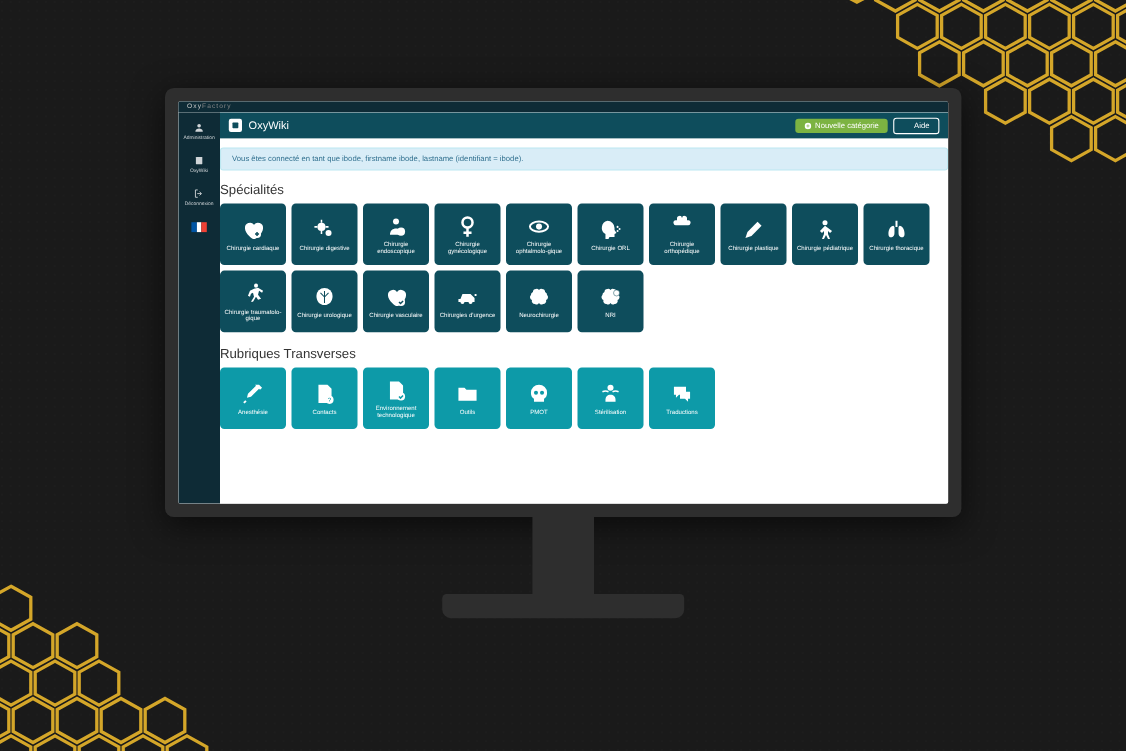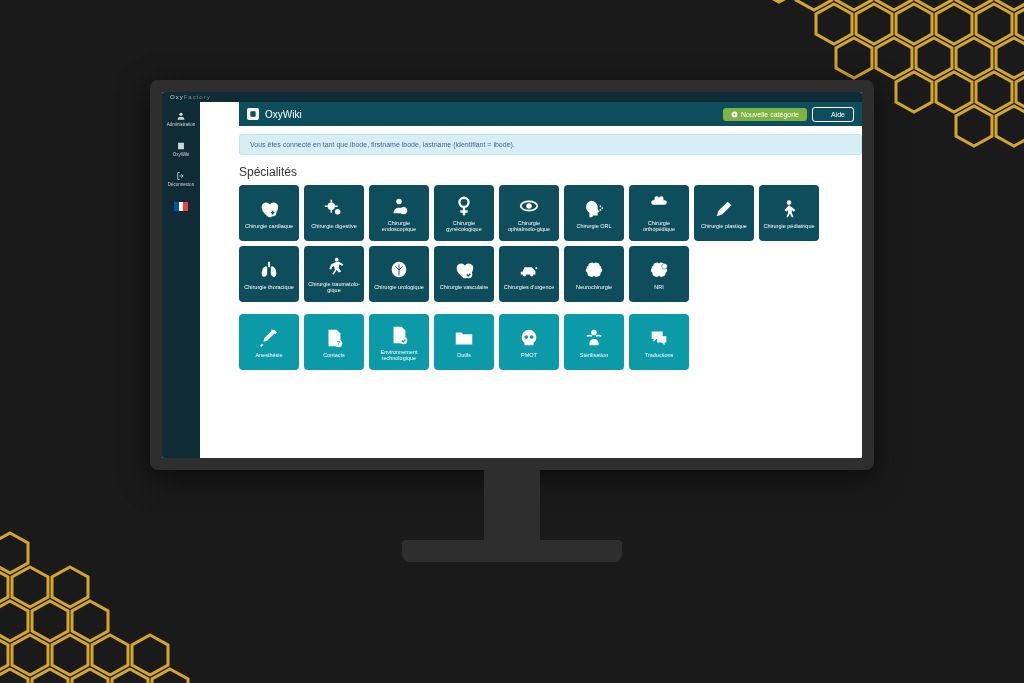--- a/index.html
+++ b/index.html
@@ -90,21 +90,20 @@
   font-size: 6px;
   letter-spacing: 1px;
   display: flex;
   align-items: center;
 }
 .topbar-brand .bold { color: #ccc; }
 .app-body {
   display: flex;
   flex: 1;
   overflow: hidden;
-  gap: 39px;
 }
 .sidebar {
   width: 38px;
   background: #0e2b36;
   display: flex;
   flex-direction: column;
   align-items: center;
   padding-top: 6px;
   gap: 8px;
 }
@@ -531,20 +530,21 @@
                     <div class="tile tile-dark">
                       <div class="tile-icon">
                         <svg viewBox="0 0 24 24">
                           <path fill="#fff" d="M9 4a3 3 0 0 0-3 3 3 3 0 0 0-2 3 3 3 0 0 0 1 5 3 3 0 0 0 3 4 3 3 0 0 0 4-1 3 3 0 0 0 4 1 3 3 0 0 0 3-4 3 3 0 0 0 1-5 3 3 0 0 0-2-3 3 3 0 0 0-3-3 3 3 0 0 0-3 1 3 3 0 0 0-3-1z"></path>
                           <circle cx="18" cy="8" r="3" fill="#fff" stroke="#0e4d5c" stroke-width="0.5"></circle>
                         </svg>
                       </div>
                       <div class="tile-label">NRI</div>
                     </div>
                   </div>
+                  <div class="section-title">Rubriques Transverses</div>
                   <div class="tile-grid">
                     <div class="tile tile-teal">
                       <div class="tile-icon">
                         <svg viewBox="0 0 24 24">
                           <path fill="#fff" d="M18 3l3 3-2 2-1-1-8 8-4 1 1-4 8-8-1-1z"></path>
                           <line x1="5" y1="19" x2="3" y2="21" stroke="#fff" stroke-width="2"></line>
                         </svg>
                       </div>
                       <div class="tile-label">Anesthésie</div>
                     </div>

